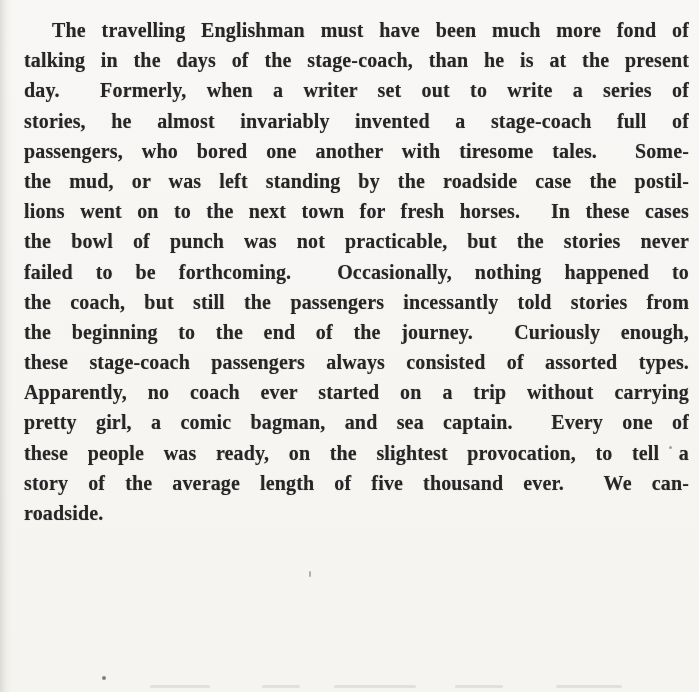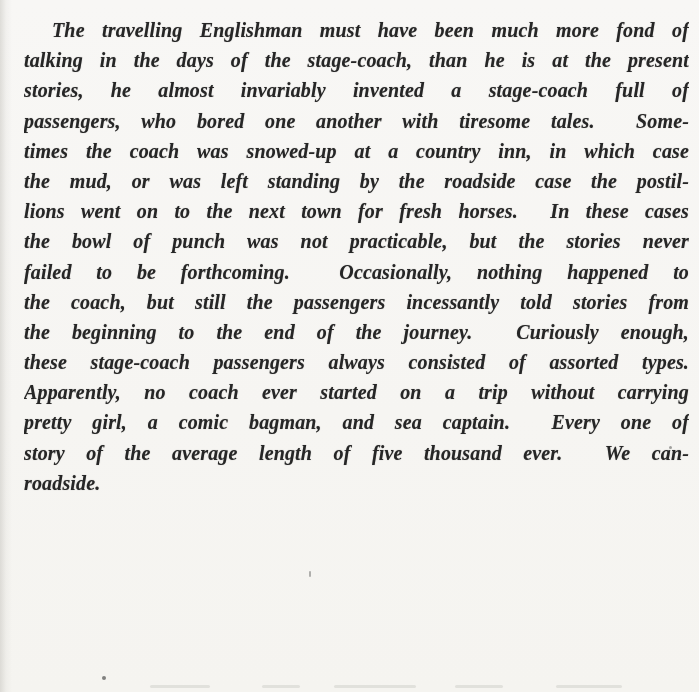--- a/index.html
+++ b/index.html
@@ -22,21 +22,20 @@
   }
   .text-block {
     position: absolute;
     left: 24px;
     right: 10px;
     top: 15px;
     font-family: "Liberation Serif", "DejaVu Serif", serif;
     font-weight: 700;
     font-size: 20px;
     color: #262626;
-    font-style: italic;
   }
   .line {
     height: 30.2px;
     line-height: 30.2px;
     white-space: pre-wrap;
     text-align: justify;
     text-align-last: justify;
     letter-spacing: 0.15px;
     text-shadow: 0 0 1px rgba(30,30,30,0.38);
     overflow: hidden;
@@ -73,32 +72,33 @@
   .cutoff .c4 { left: 455px; width: 48px; }
   .cutoff .c5 { left: 556px; width: 66px; }
 </style>
 </head>
 <body>
 
 <div class="page">
   <div class="text-block">
     <div class="line indent">The travelling Englishman must have been much more fond of</div>
     <div class="line">talking in the days of the stage-coach, than he is at the present</div>
+    <div class="line">day.  Formerly, when a writer set out to write a series of</div>
     <div class="line">stories, he almost invariably invented a stage-coach full of</div>
     <div class="line">passengers, who bored one another with tiresome tales.  Some-</div>
-    <div class="line">times the coach was snowed-up at a country inn, in which case</div>
     <div class="line">the mud, or was left standing by the roadside case the postil-</div>
     <div class="line">lions went on to the next town for fresh horses.  In these cases</div>
     <div class="line">the bowl of punch was not practicable, but the stories never</div>
     <div class="line">failed to be forthcoming.  Occasionally, nothing happened to</div>
     <div class="line">the coach, but still the passengers incessantly told stories from</div>
     <div class="line">the beginning to the end of the journey.  Curiously enough,</div>
     <div class="line">these stage-coach passengers always consisted of assorted types.</div>
     <div class="line">Apparently, no coach ever started on a trip without carrying</div>
     <div class="line">pretty girl, a comic bagman, and sea captain.  Every one of</div>
+    <div class="line">these people was ready, on the slightest provocation, to tell a</div>
     <div class="line">story of the average length of five thousand ever.  We can-</div>
     <div class="line last">roadside.</div>
   </div>
 
   <div class="speck s1"></div>
   <div class="speck s2"></div>
   <div class="speck s3"></div>
 
   <div class="cutoff">
     <span class="c1"></span>

